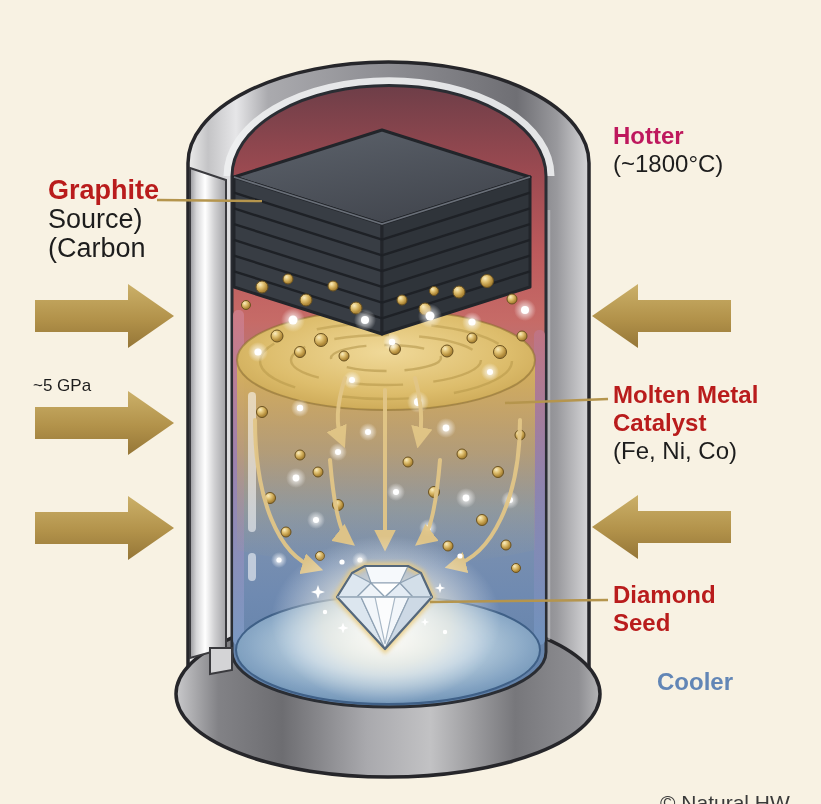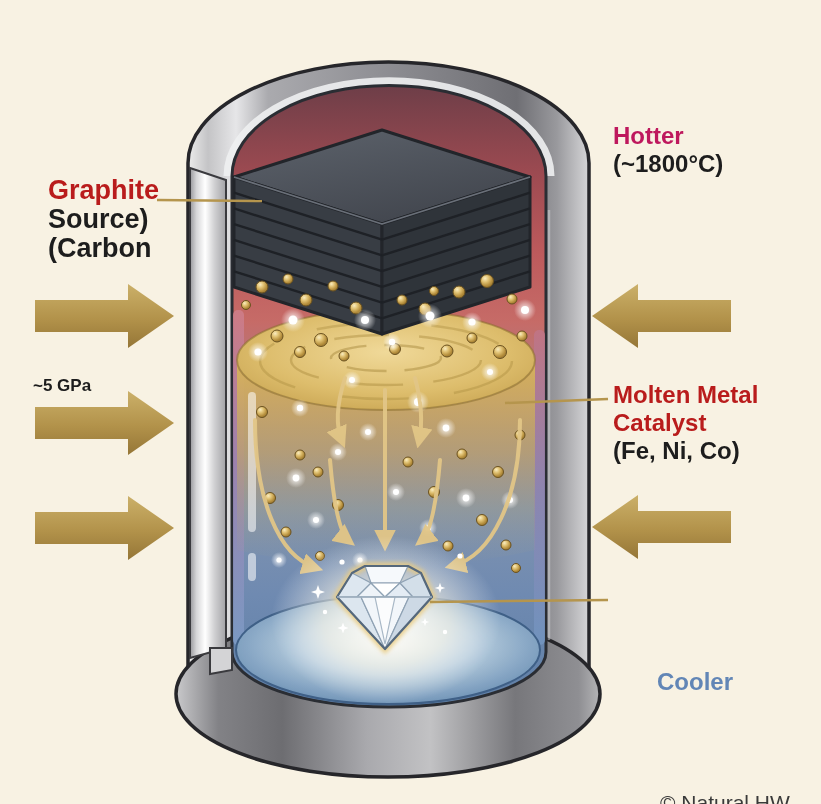--- a/index.html
+++ b/index.html
@@ -9,21 +9,21 @@
     background:#f8f2e3;
     overflow:hidden;
     font-family:"Liberation Sans", sans-serif;
   }
   #artwork{position:absolute;left:0;top:0;}
   .lbl{position:absolute;line-height:28px;}
   .lbl .line{white-space:nowrap;}
   .t-gold{color:#b91c1c;font-weight:bold;}
   .t-red{color:#be185d;font-weight:bold;}
   .t-blue{color:#6286b6;font-weight:bold;}
-  .t-black{color:#1d1d1d;font-weight:bold;}
+  .t-black{color:#1d1d1d;font-weight:normal;}
   .fs27{font-size:27px;line-height:29px;}
   .fs24{font-size:24px;line-height:28px;}
   .fs25{font-size:17px;}
   #watermark{
     position:absolute;left:660px;top:791px;
     font-size:21px;color:#3a3a3a;white-space:nowrap;
   }
 </style>
 </head>
 <body>
@@ -386,19 +386,23 @@
     <div class="line t-red">Hotter</div>
     <div class="line t-black">(~1800°C)</div>
   </div>
 
   <div class="lbl fs24" style="left:613px;top:381px;">
     <div class="line t-gold">Molten Metal</div>
     <div class="line t-gold">Catalyst</div>
     <div class="line t-black">(Fe, Ni, Co)</div>
   </div>
 
+  <div class="lbl fs24" style="left:613px;top:581px;">
+    <div class="line t-gold">Diamond</div>
+    <div class="line t-gold">Seed</div>
+  </div>
 
   <div class="lbl fs24" style="left:613px;top:668px;margin-left:44px;">
     <div class="line t-blue">Cooler</div>
   </div>
 
   <div id="watermark">© Natural HW</div>
 </div>
 
 </body></html>

